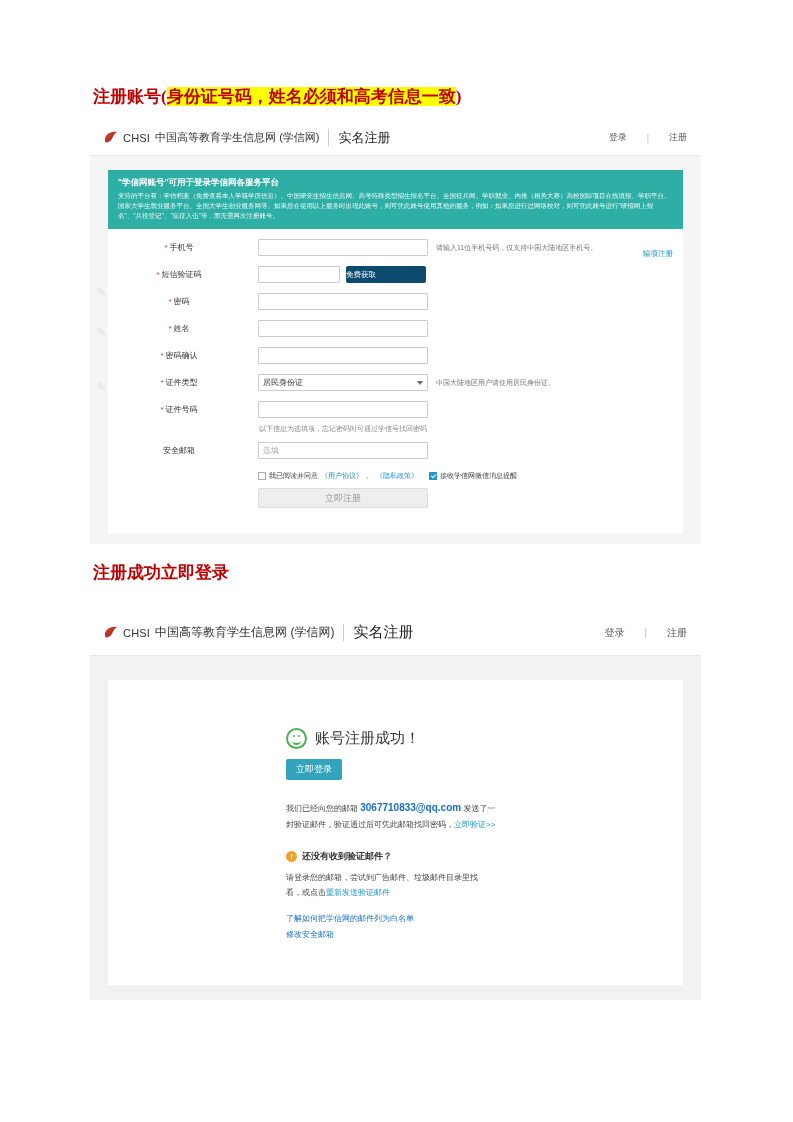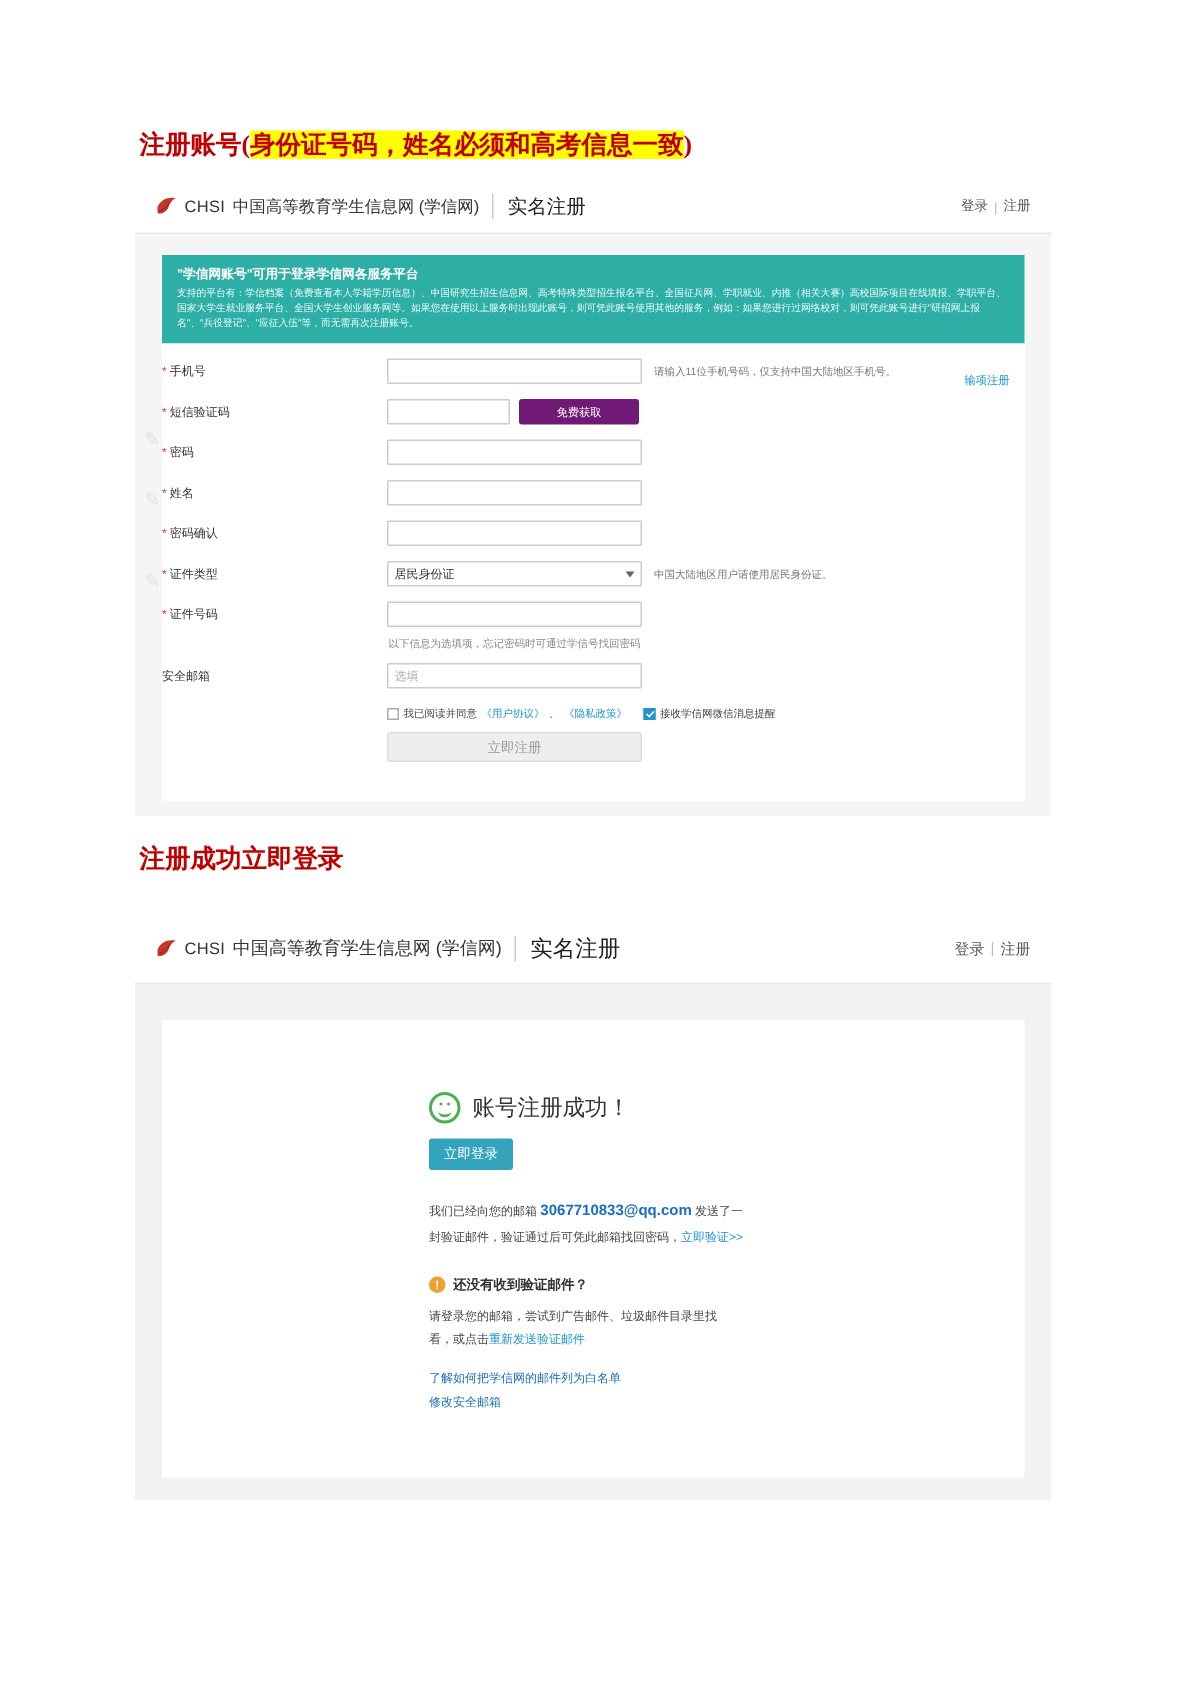--- a/index.html
+++ b/index.html
@@ -87,21 +87,21 @@
     font-size: 13px;
     color: #222;
   }
   .shot2-header .hdr-title { font-size: 15px; }
   .hdr-right {
     margin-left: auto;
     font-size: 9px;
     color: #555;
     display: flex;
     align-items: center;
-    gap: 4px;
+    gap: 20px;
   }
   .shot2-header .hdr-right { font-size: 10px; }
   .hdr-right .bar { color: #bbb; }
 
   
   .s1-body {
     background: #f5f5f5;
     height: 388px;
     padding: 14px 18px 0 18px;
     box-sizing: border-box;
@@ -139,21 +139,21 @@
     color: #2196c9;
   }
   .form-row {
     display: flex;
     align-items: center;
     height: 25px;
     margin-bottom: 2px;
   }
   .form-label {
     width: 150px;
-    text-align: left;
+    text-align: center;
     padding-right: 8px;
     font-size: 8px;
     color: #333;
     box-sizing: border-box;
     white-space: nowrap;
   }
   .req { color: #d33; margin-right: 2px; }
   .fld {
     width: 170px;
     height: 17px;
@@ -178,27 +178,26 @@
     top: 6px;
     width: 0; height: 0;
     border-left: 3px solid transparent;
     border-right: 3px solid transparent;
     border-top: 4px solid #666;
   }
   .btn-code {
     margin-left: 6px;
     width: 80px;
     height: 17px;
-    background: #701a75;
+    background: #0c4a6e;
     color: #fff;
     font-size: 7.5px;
     border: none;
     border-radius: 2px;
     line-height: 17px;
-    text-align: center;
     cursor: pointer;
   }
   .hint {
     margin-left: 8px;
     font-size: 7px;
     color: #777;
     white-space: nowrap;
   }
   .tiprow {
     margin-left: 150px;

